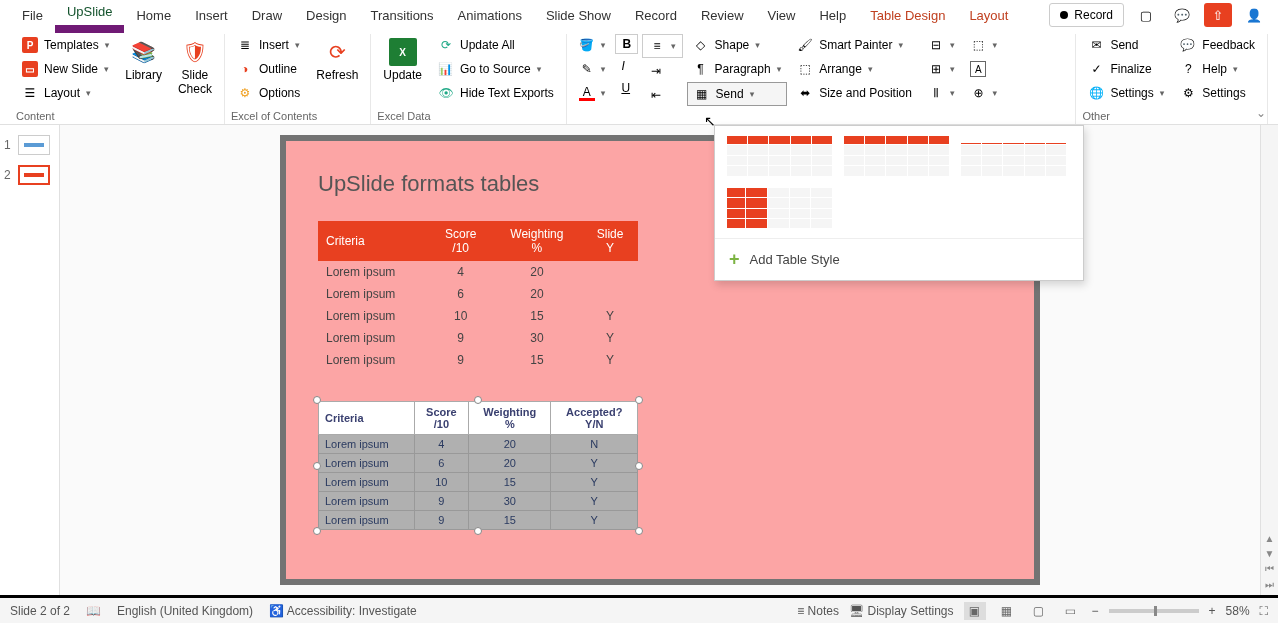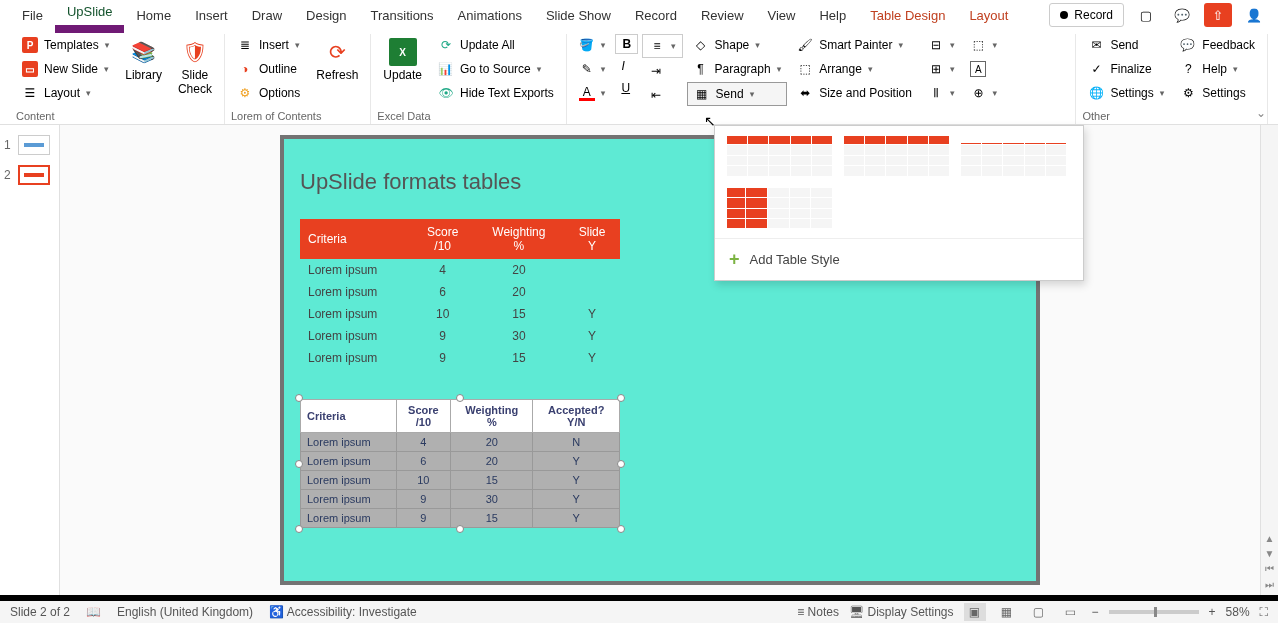--- a/index.html
+++ b/index.html
@@ -41,21 +41,21 @@
 
 .workarea { display: flex; height: 470px; background: #f5f5f5; }
 .slide-panel { width: 60px; background: #fff; border-right: 1px solid #e0e0e0; padding: 10px 4px; }
 .thumb-row { display: flex; align-items: center; gap: 4px; margin-bottom: 10px; }
 .thumb-num { font-size: 12px; color: #666; width: 10px; }
 .thumb { width: 32px; height: 20px; background: #fff; border: 1px solid #ccc; display: flex; align-items: center; justify-content: center; }
 .thumb.selected { border: 2px solid #e84020; }
 .thumb-mini-bar { width: 20px; height: 4px; }
 
 .canvas-area { flex: 1; display: flex; justify-content: center; padding: 10px 20px; background: #fafafa; position: relative; }
-.slide { width: 760px; height: 450px; background: #5eead4; border: 4px solid #737373; padding: 30px 16px; position: relative; }
+.slide { width: 760px; height: 450px; background: #fca5a5; border: 6px solid #737373; padding: 30px 32px; position: relative; }
 .slide-title { font-size: 22px; color: #555; margin-bottom: 24px; }
 
 
 .fmt-table { width: 320px; border-collapse: collapse; font-size: 12px; margin-bottom: 30px; }
 .fmt-table th { background: #e84020; color: #fff; padding: 6px 8px; text-align: left; font-weight: normal; }
 .fmt-table th.center { text-align: center; }
 .fmt-table td { padding: 4px 8px; color: #444; }
 .fmt-table td.center { text-align: center; }
 
 
@@ -80,21 +80,21 @@
 .style-thumb-row span { flex: 1; background: #f5f5f5; font-size: 5px; color: #aaa; }
 .style-thumb.var3 .style-thumb-row span:first-child { background: #e84020; }
 .add-style-row { display: flex; align-items: center; gap: 10px; padding: 10px 14px; border-top: 1px solid #eee; font-size: 13px; color: #444; }
 .plus-icon { color: #7cb342; font-size: 18px; font-weight: bold; }
 
 
 .vscroll { width: 18px; background: #f5f5f5; border-left: 1px solid #e0e0e0; display: flex; flex-direction: column; align-items: center; justify-content: flex-end; padding: 4px 0; gap: 4px; }
 .vscroll-btn { font-size: 10px; color: #888; }
 
 
-.statusbar { position: absolute; bottom: 0; left: 0; right: 0; height: 28px; background: #f5f5f5; border-top: 6px solid #000000; display: flex; align-items: center; padding: 0 10px; font-size: 12px; color: #555; gap: 16px; }
+.statusbar { position: absolute; bottom: 0; left: 0; right: 0; height: 28px; background: #f5f5f5; border-top: 3px solid #000000; display: flex; align-items: center; padding: 0 10px; font-size: 12px; color: #555; gap: 16px; }
 .statusbar .right { margin-left: auto; display: flex; align-items: center; gap: 10px; }
 .zoom-slider { width: 90px; height: 4px; background: #ccc; position: relative; }
 .zoom-slider::after { content: ''; position: absolute; top: -3px; left: 50%; width: 3px; height: 10px; background: #888; }
 .view-btn { width: 22px; height: 18px; display: flex; align-items: center; justify-content: center; color: #666; }
 .view-btn.active { background: #ddd; }
 
 .cursor { position: absolute; top: 113px; left: 704px; font-size: 14px; z-index: 100; pointer-events: none; }
 </style>
 </head>
 <body>
@@ -176,21 +176,21 @@
         <div class="ribbon-small-btn">
             <span class="ico" style="color:#f0a020">⚙</span>
             <span>Options</span>
           </div>
       </div>
       <div class="ribbon-big-btn">
           <span class="ico ico-big ico-refresh">⟳</span>
           <span>Refresh</span>
         </div>
     </div>
-    <div class="ribbon-group-label">Lorem of Contents</div>
+    <div class="ribbon-group-label">Excel of Contents</div>
   </div>
 
   <div class="ribbon-group">
     <div class="ribbon-group-body">
       <div class="ribbon-big-btn">
           <span class="ico ico-big ico-excel">X</span>
           <span>Update</span>
         </div>
       <div class="ribbon-col">
         <div class="ribbon-small-btn">

